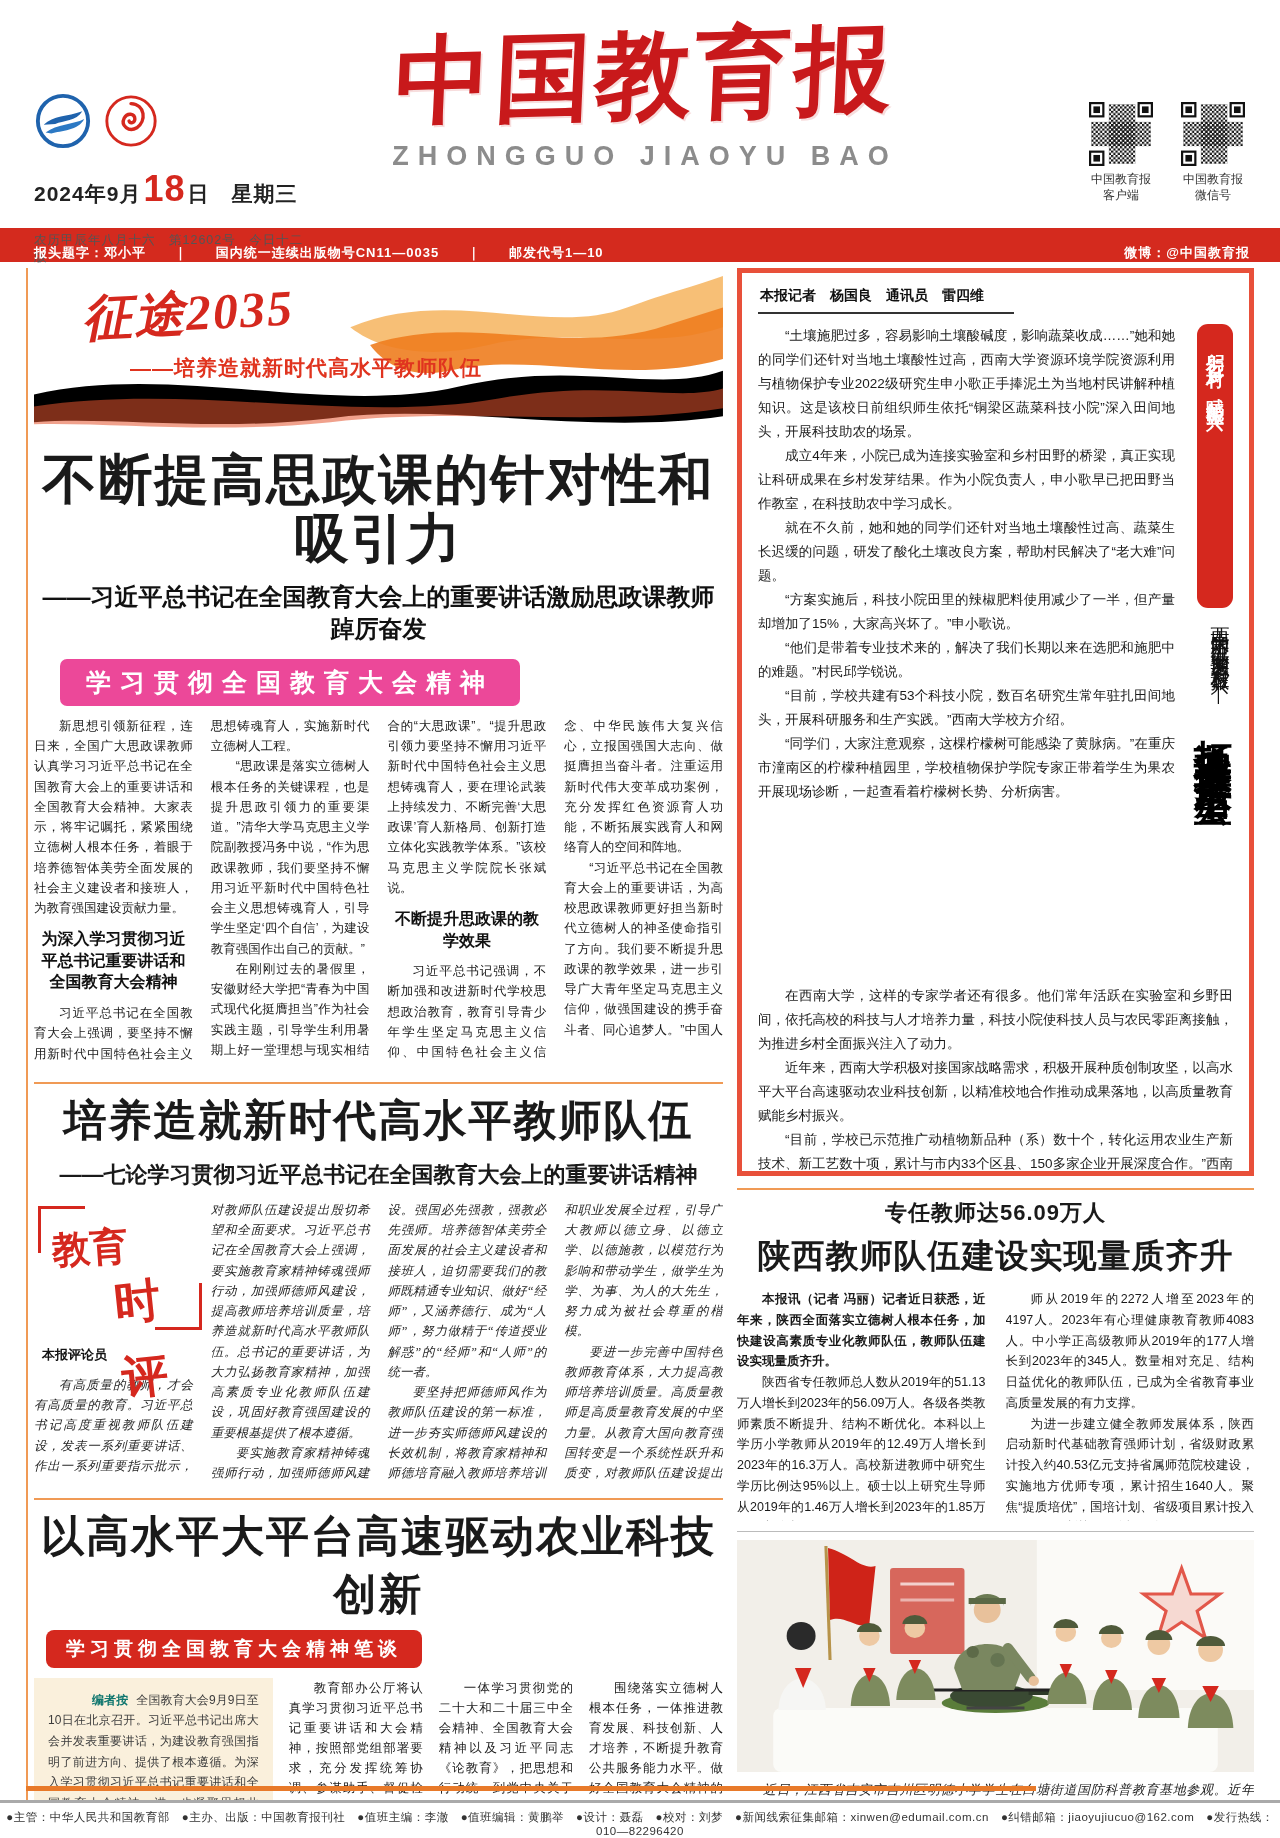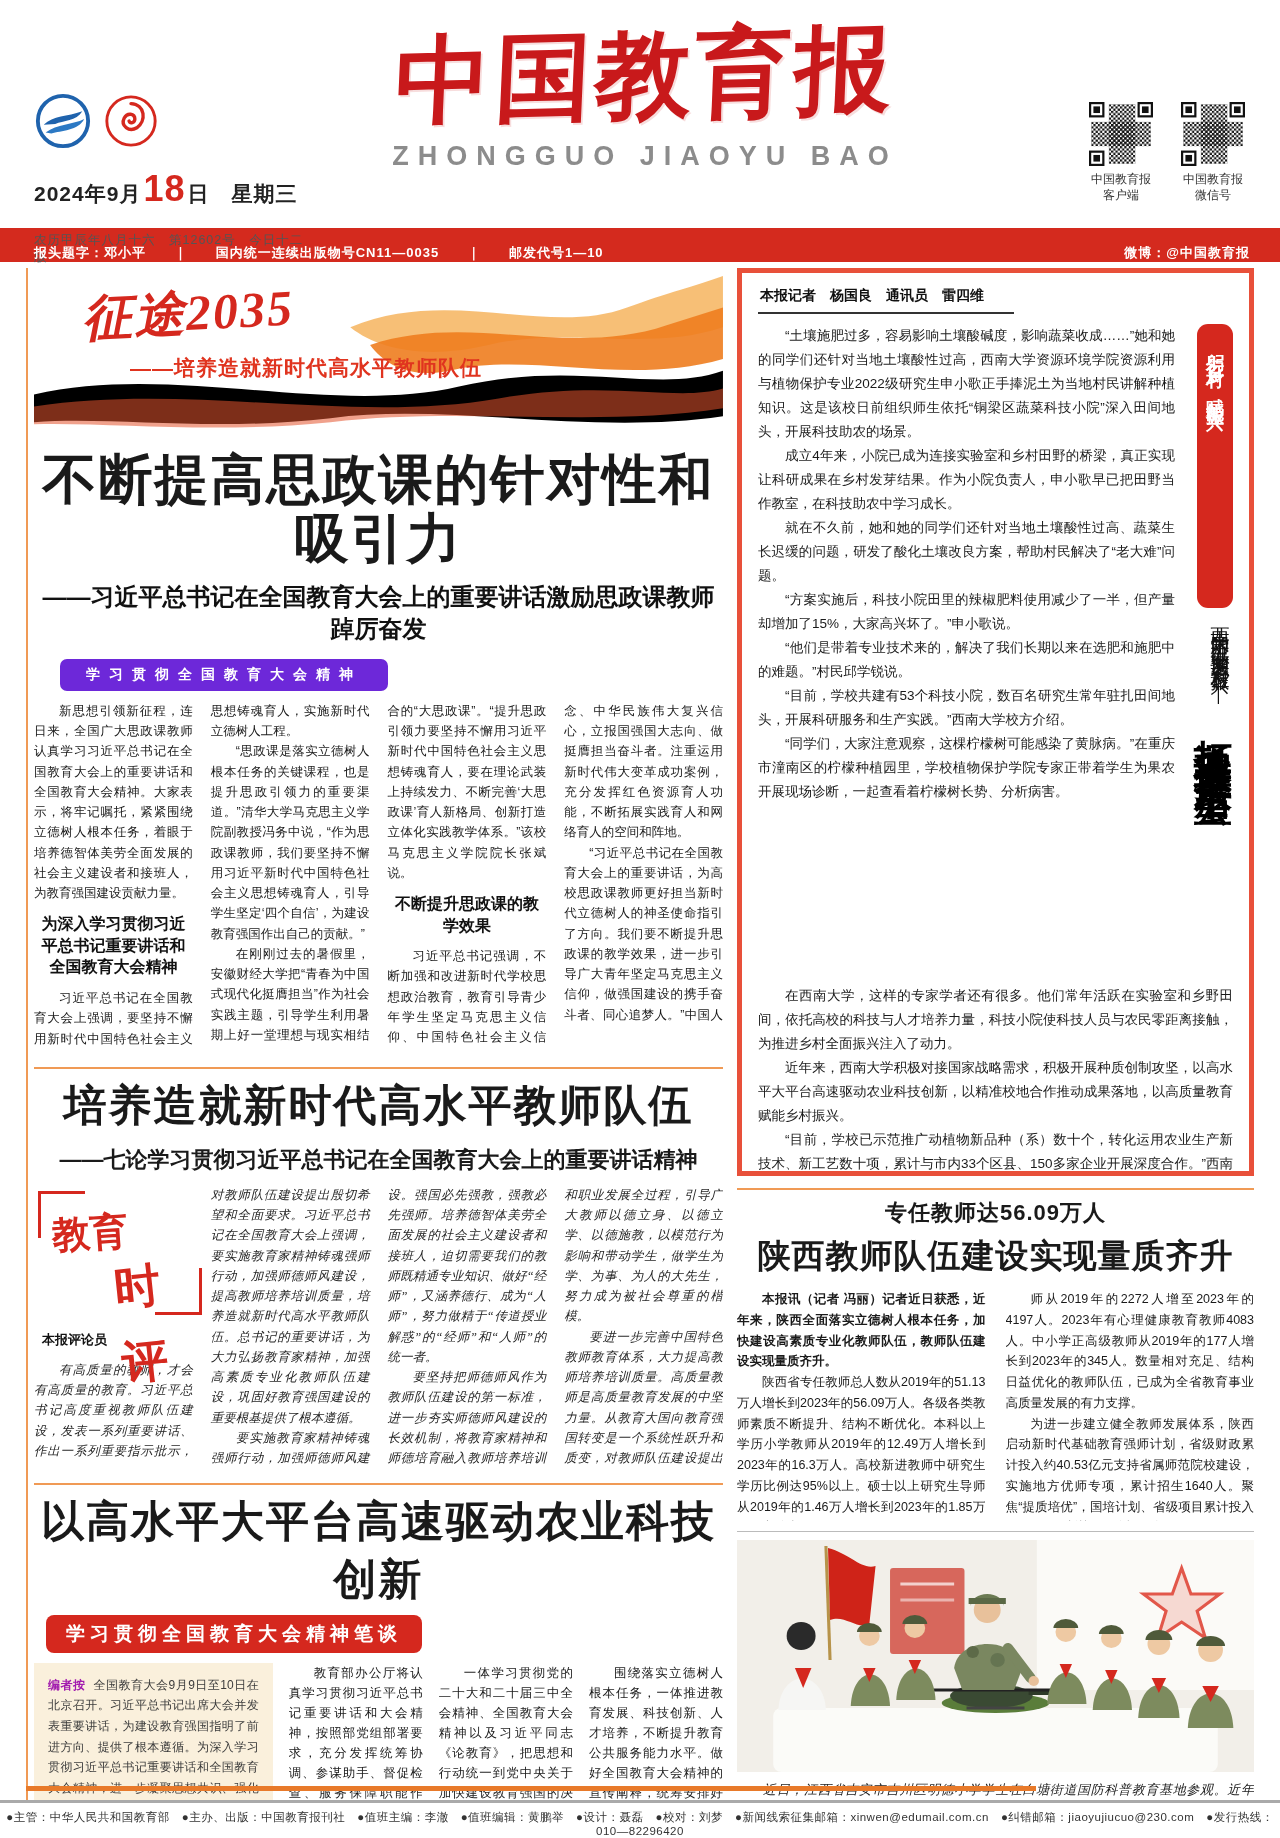--- a/index.html
+++ b/index.html
@@ -31,21 +31,21 @@
   
   .banner{position:relative;height:168px;overflow:hidden;}
   .banner svg{position:absolute;inset:0;}
   .bn-title{position:absolute;left:48px;top:12px;font-family:"Liberation Serif",serif;
             font-size:50px;font-weight:900;font-style:italic;color:#d5281e;letter-spacing:2px;
             transform:rotate(-3deg);}
   .bn-sub{position:absolute;left:96px;top:86px;font-size:21px;font-weight:700;color:#e0341f;letter-spacing:1px;}
   
   .h1{font-size:54px;font-weight:900;text-align:center;letter-spacing:2px;margin:14px 0 0;line-height:1.1;}
   .deck{font-size:24px;font-weight:700;text-align:center;margin:12px 0 10px;color:#111;}
-  .pill{display:inline-block;background:#6d28d9;color:#fff;font-size:14px;font-weight:700;
+  .pill{display:inline-block;background:#ec4899;color:#fff;font-size:25px;font-weight:700;
         letter-spacing:9px;padding:7px 26px;border-radius:7px;margin:4px 0 10px 26px;}
   .body-cols{column-count:4;column-gap:18px;font-size:12.5px;line-height:1.62;text-align:justify;
              overflow:hidden;column-fill:auto;}
   .body-cols p,.colflow p{margin:0;text-indent:2em;}
   .body-cols p.subhead{font-size:16px;font-weight:800;text-indent:0;text-align:center;
                        line-height:1.35;margin:10px 0;color:#111;}
   .b1{height:356px;}
   .sec-rule{border:none;border-top:2px solid #f09a55;margin:10px 0 6px;}
   .h2{font-size:43px;font-weight:900;text-align:center;letter-spacing:2px;margin:8px 0 0;}
   .deck2{font-size:22px;font-weight:700;text-align:center;margin:10px 0 10px;}
@@ -63,21 +63,21 @@
          transform:rotate(-6deg);display:inline-block;margin:-16px 0 0 74px;}
   .sp-byline{font-size:13px;font-weight:700;margin:14px 0 8px 4px;color:#111;}
   
   .pill2{display:inline-block;background:#d5281e;color:#fff;font-size:19px;font-weight:700;
          letter-spacing:5px;padding:6px 20px;border-radius:8px;margin:6px 0 10px 12px;}
   .b3{display:grid;grid-template-columns:1.78fr 1fr 1fr 1fr;gap:16px;height:282px;overflow:hidden;
       font-size:12.5px;line-height:1.6;text-align:justify;}
   .b3 .colflow{overflow:hidden;}
   .ed-box{background:#faf0dc;padding:12px 14px;font-size:12px;line-height:1.72;color:#3c3c3c;
           text-align:justify;margin-bottom:10px;}
-  .ed-label{font-weight:800;color:#a21caf;margin-right:8px;}
+  .ed-label{font-weight:800;color:#0f766e;margin-right:8px;margin-left:44px;}
   
   .rbox{border:5px solid #e8503a;box-shadow:0 0 0 2px #fff inset;padding:12px 16px;height:908px;
         box-sizing:border-box;overflow:hidden;background:#fff;}
   .rb-byline{font-size:14px;font-weight:800;color:#111;border-bottom:2px solid #333;
              display:inline-block;padding:2px 30px 7px 2px;margin-bottom:10px;}
   .rb-top{display:flex;height:652px;overflow:hidden;}
   .rb-text{flex:1;font-size:13.5px;line-height:1.78;text-align:justify;overflow:hidden;padding-right:10px;}
   .rb-text p,.rb-bottom p{margin:0;text-indent:2em;}
   .rb-vert{writing-mode:vertical-rl;display:flex;}
   .rb-tag{background:#d5281e;color:#fff;font-size:18px;font-weight:700;letter-spacing:5px;
@@ -383,16 +383,16 @@
         <div class="caption">
           <span>近日，江西省吉安市吉州区明德小学学生在白塘街道国防科普教育基地参观。近年来，吉州区在党群服务中心、社区街角建立国防主题教育基地，让国防宣传教育亲民、便民、惠民。</span>
         </div>
       </div>
     </div>
   </div>
 
   <div class="footer">
     <div class="ft-orange"></div>
     <div class="ft-gray"></div>
-    <div class="ft-text">●主管：中华人民共和国教育部　●主办、出版：中国教育报刊社　●值班主编：李澈　●值班编辑：黄鹏举　●设计：聂磊　●校对：刘梦　●新闻线索征集邮箱：xinwen@edumail.com.cn　●纠错邮箱：jiaoyujiucuo@230.com　●发行热线：010—82296420</div>
+    <div class="ft-text">●主管：中华人民共和国教育部　●主办、出版：中国教育报刊社　●值班主编：李澈　●值班编辑：黄鹏举　●设计：聂磊　●校对：刘梦　●新闻线索征集邮箱：xinwen@edumail.com.cn　●纠错邮箱：jiaoyujiucuo@162.com　●发行热线：010—82296420</div>
   </div>
 
 </div>
 
 </body></html>

